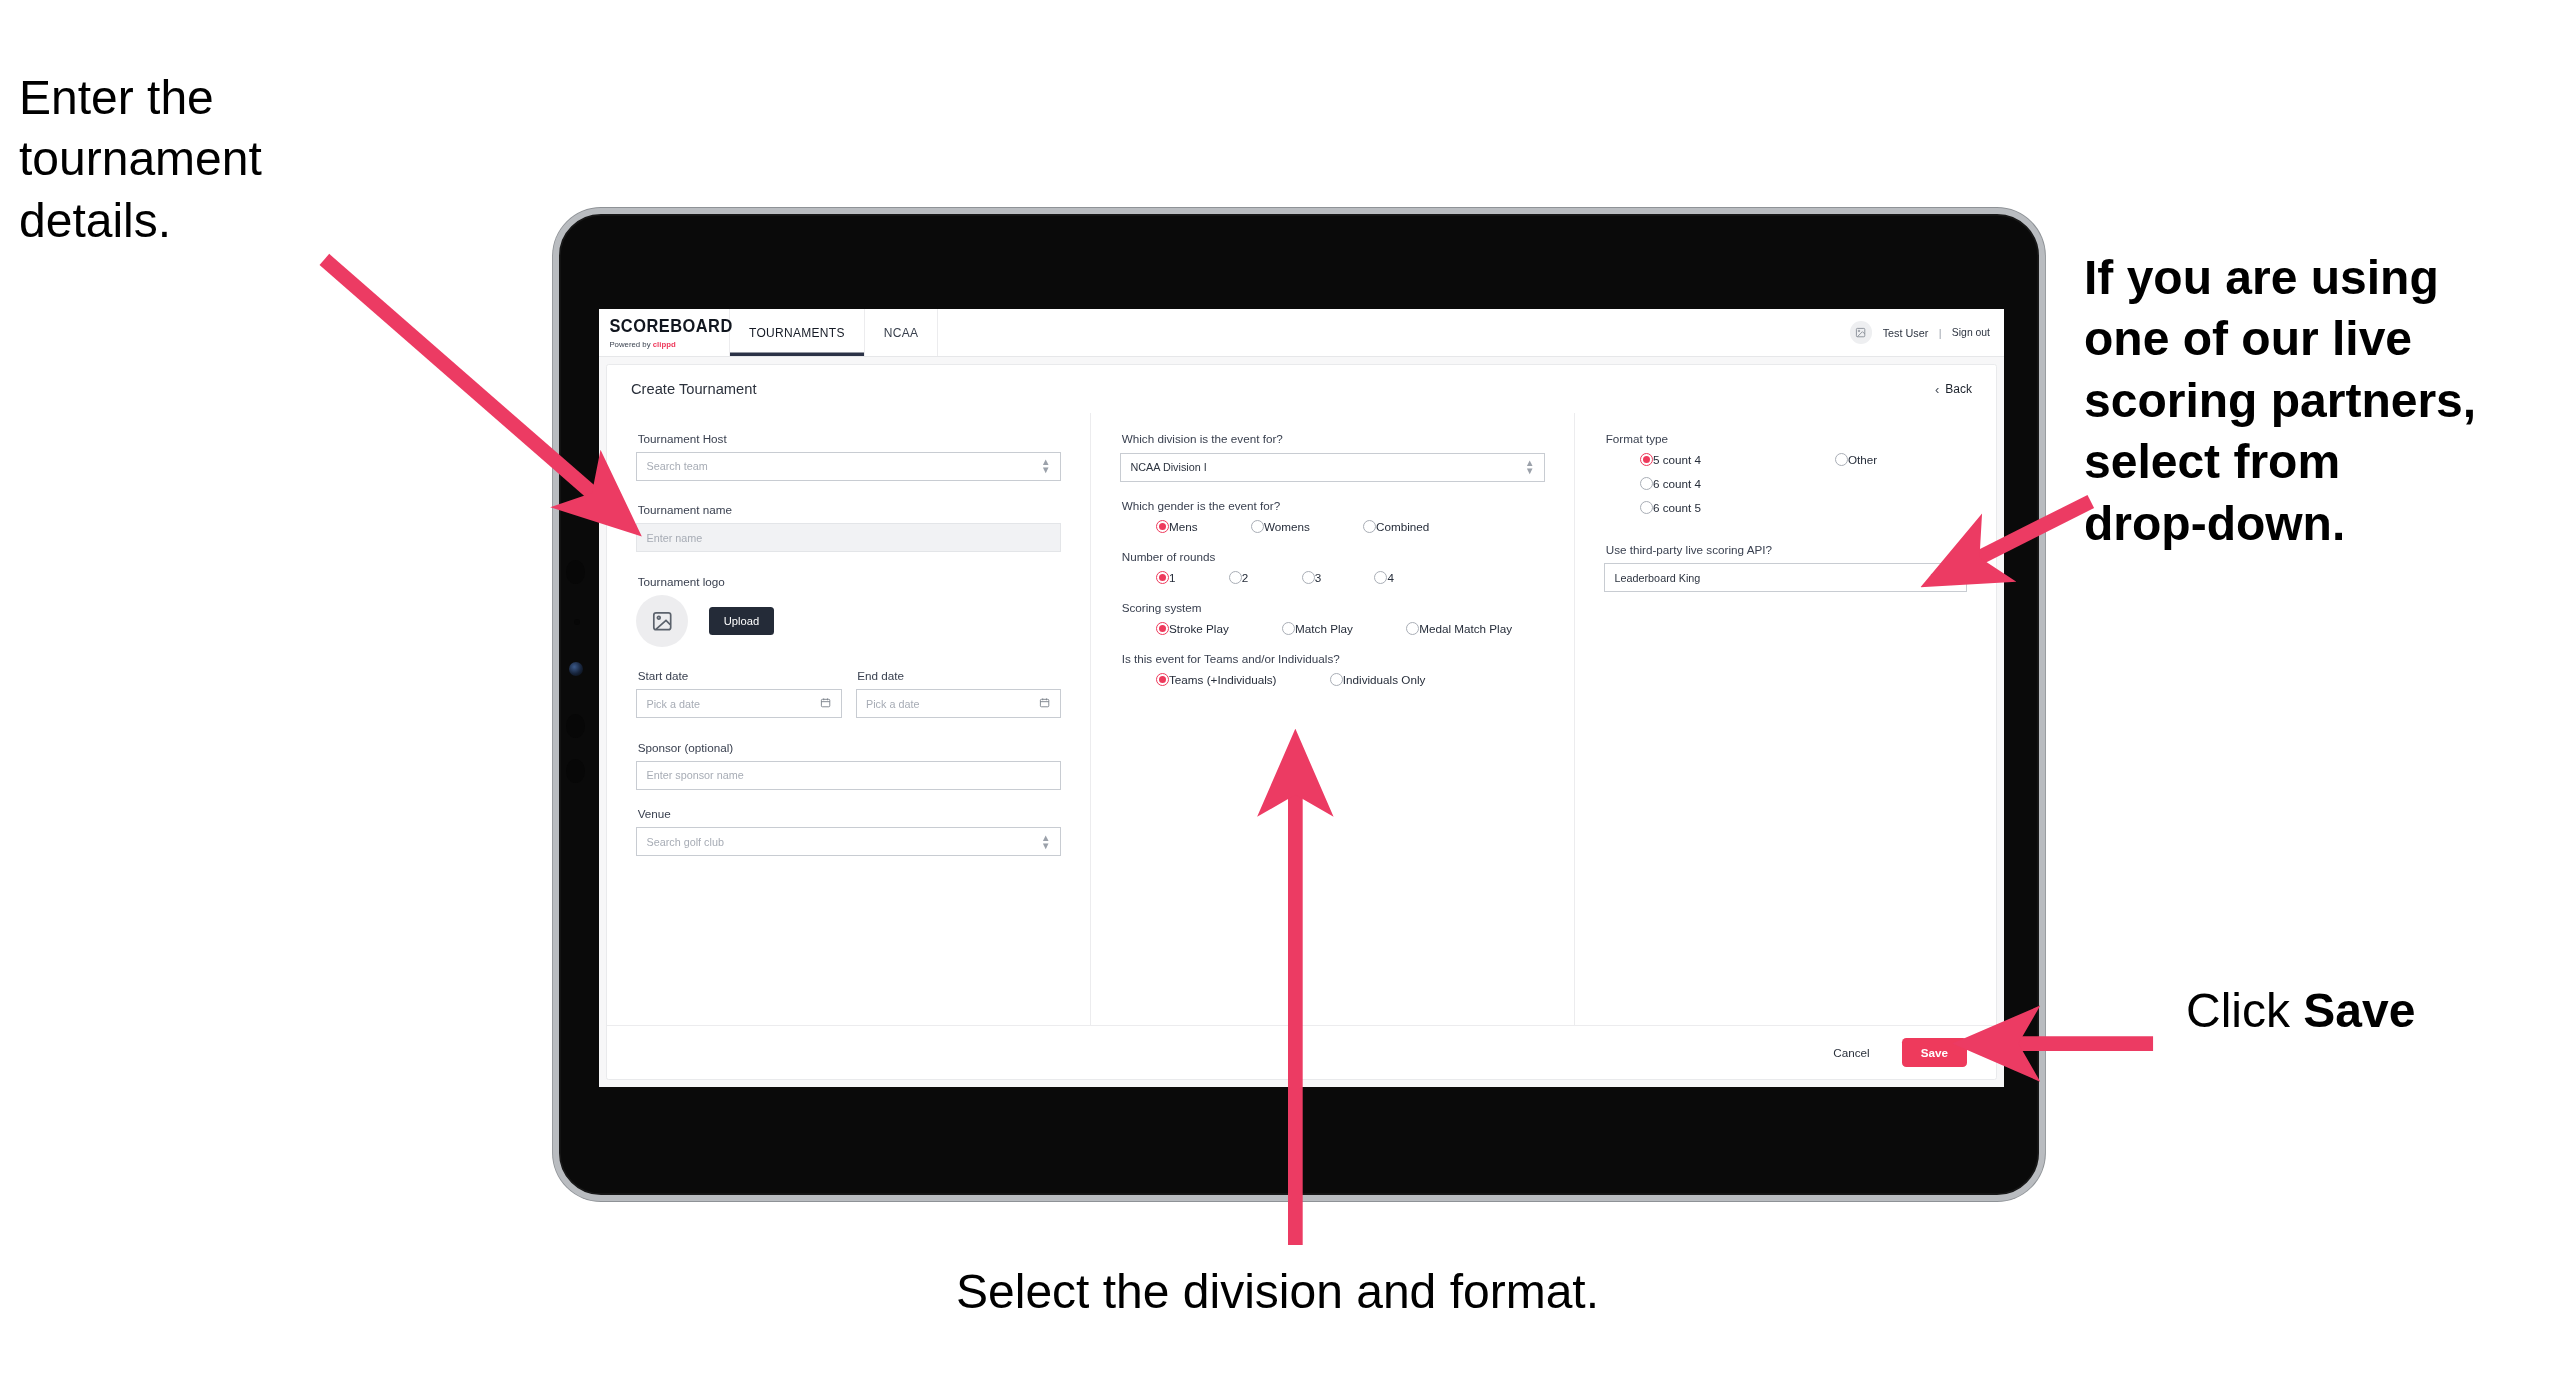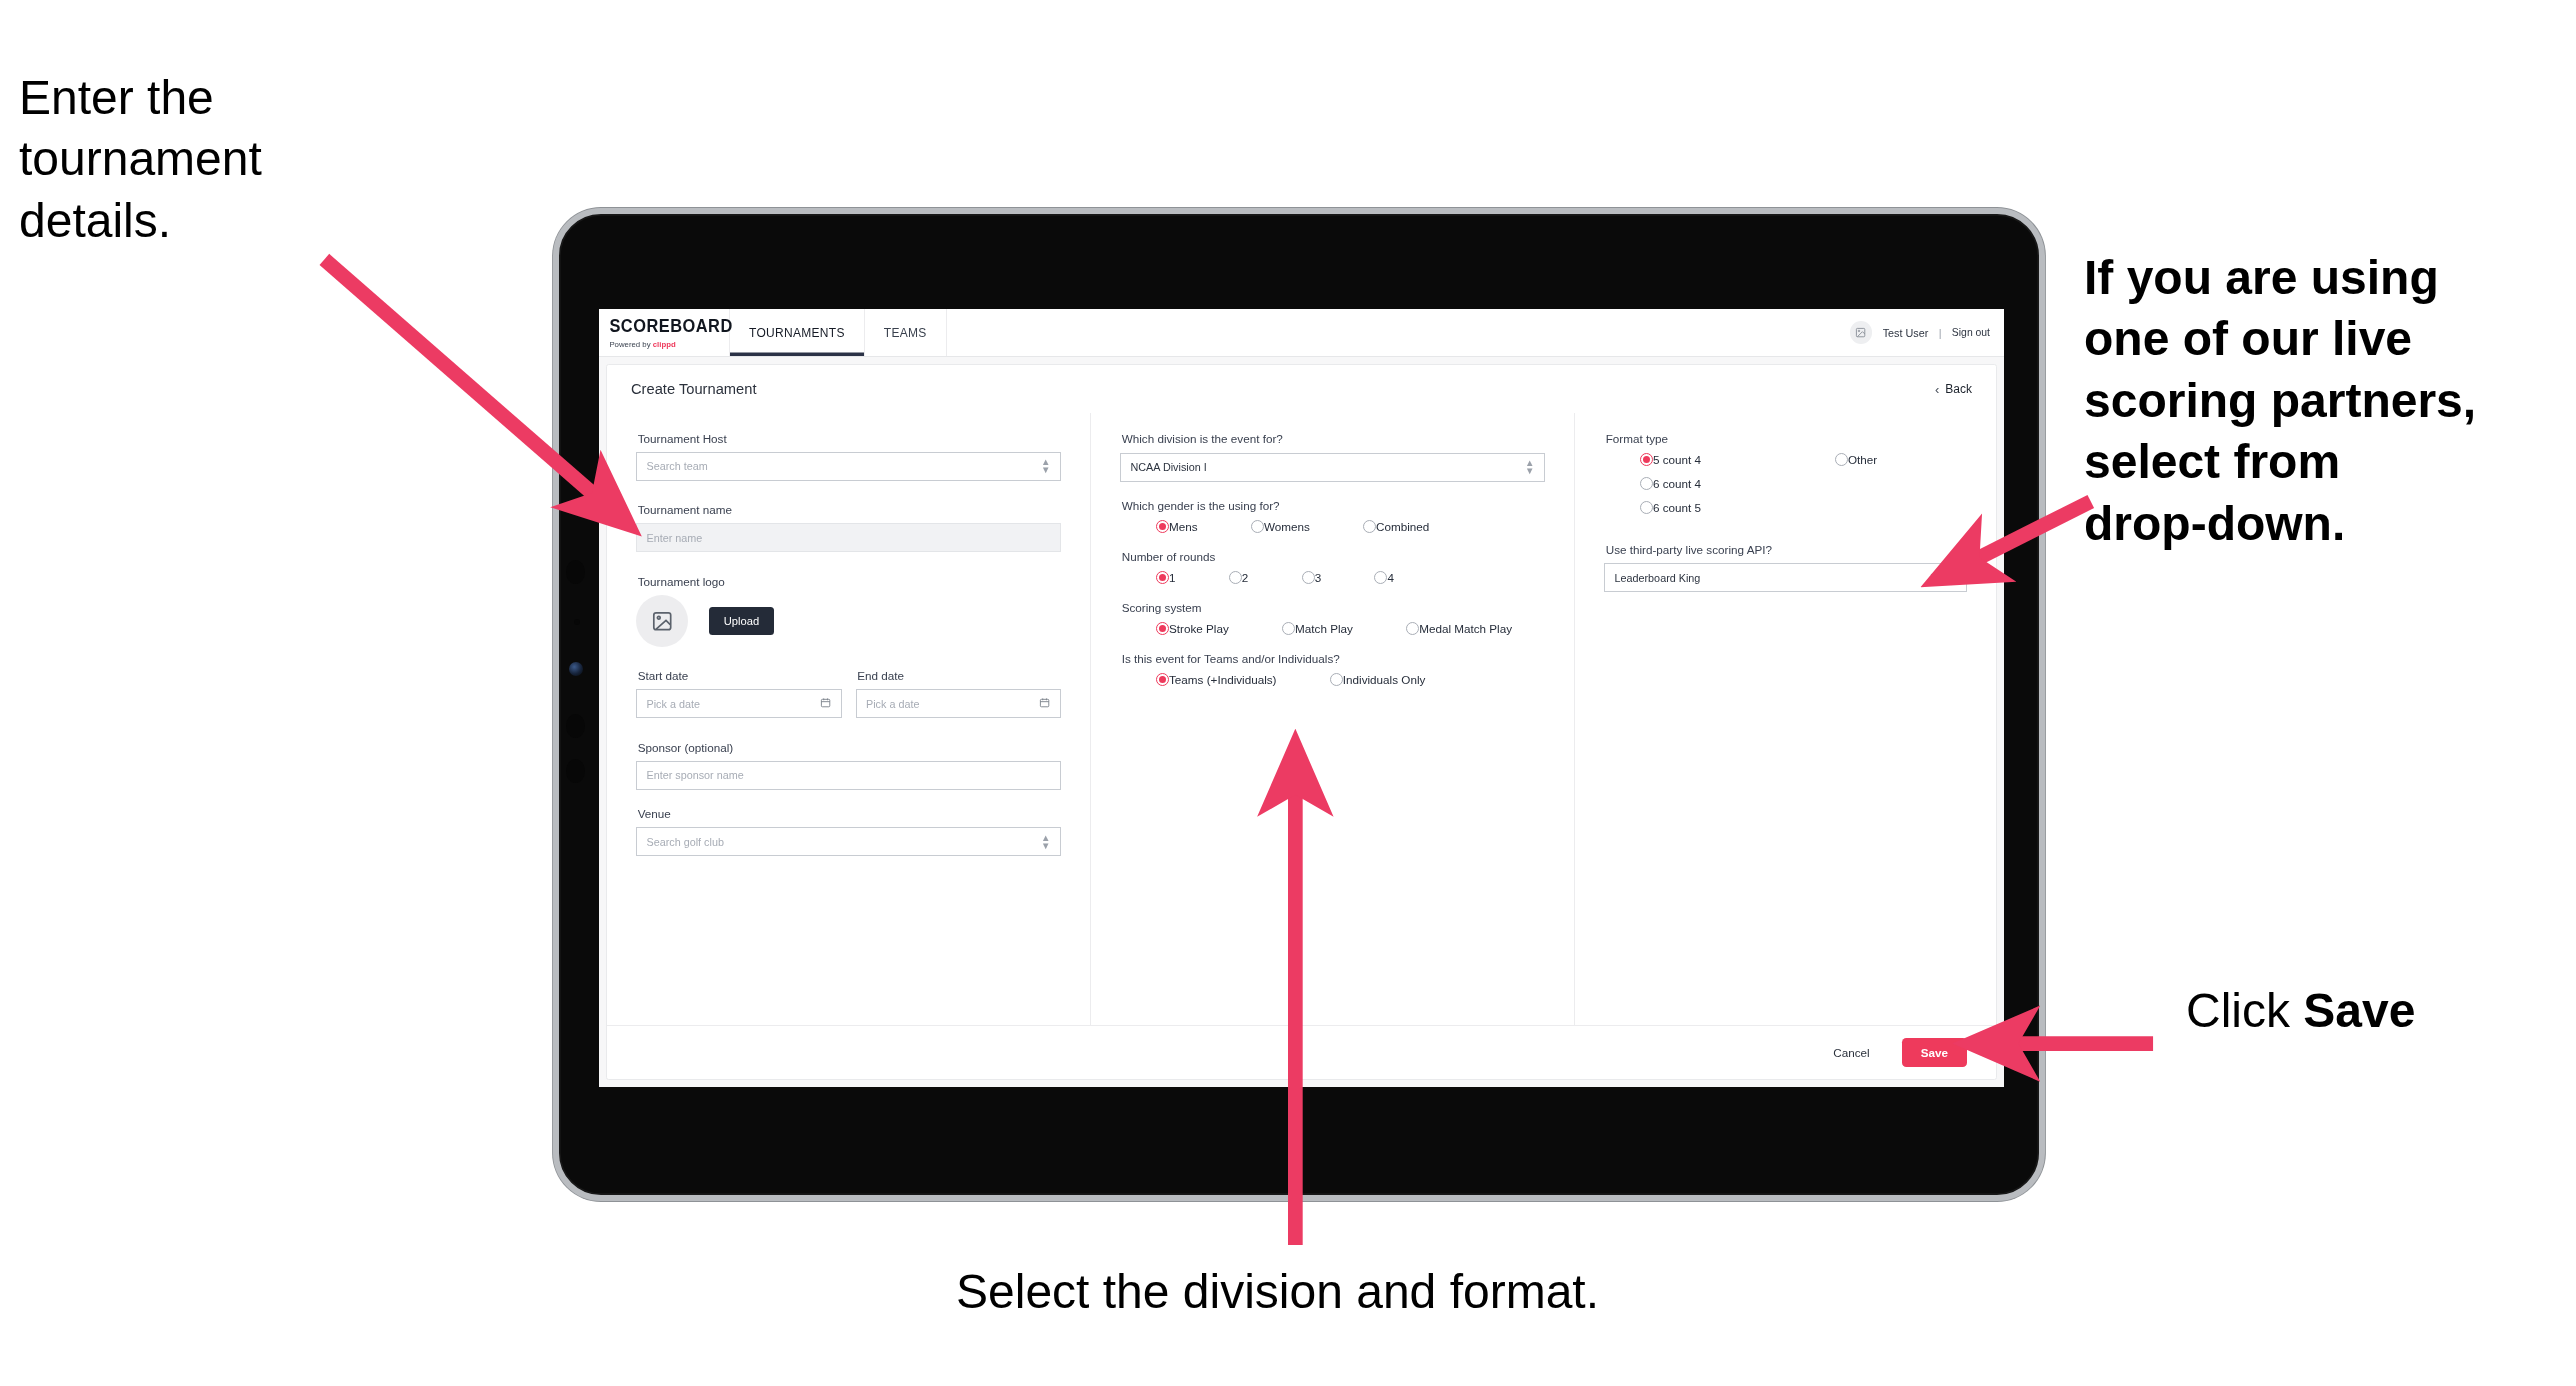--- a/index.html
+++ b/index.html
@@ -162,21 +162,21 @@
     <div class="bezel-dot" style="left:7px;  top:545px;  width:19px; height:24px;"></div>
 
     <div id="screen">
 
       <div id="topnav">
         <div class="brand">
           <div class="brand-main">SCOREBOARD</div>
           <div class="brand-sub"><span>Powered by </span><span class="clippd">clippd</span></div>
         </div>
         <div class="navtab active">TOURNAMENTS</div>
-        <div class="navtab">TEAMS</div>
+        <div class="navtab">NCAA</div>
         <div class="nav-right">
           <div class="avatar">
             <svg width="11.2" height="11.2" viewBox="0 0 24 24" fill="none" stroke="#8b9099" stroke-width="2">
               <rect x="3" y="3" width="18" height="18" rx="2"></rect>
                 <circle cx="8.5" cy="8.5" r="1.6"></circle>
                 <path d="M21 15l-5-5L5 21"></path>
             </svg>
           </div>
           <span class="nav-user">Test User</span>
           <span class="nav-sep">|</span>
@@ -259,21 +259,21 @@
             </div>
           </div>
 
           <div class="col col2">
             <div class="qlabel gap-m">Which division is the event for?</div>
             <div class="inp value">
               <span>NCAA Division I</span>
               <span class="stepper">▲<br>▼</span>
             </div>
 
-            <div class="qlabel gap-m">Which gender is the using for?</div>
+            <div class="qlabel gap-m">Which gender is the event for?</div>
             <div class="radiorow">
               <div class="radio on">
                   <span class="dot"></span>
                   <span class="rl">Mens</span>
                 </div>
               <div class="radio">
                   <span class="dot"></span>
                   <span class="rl">Womens</span>
                 </div>
               <div class="radio">

